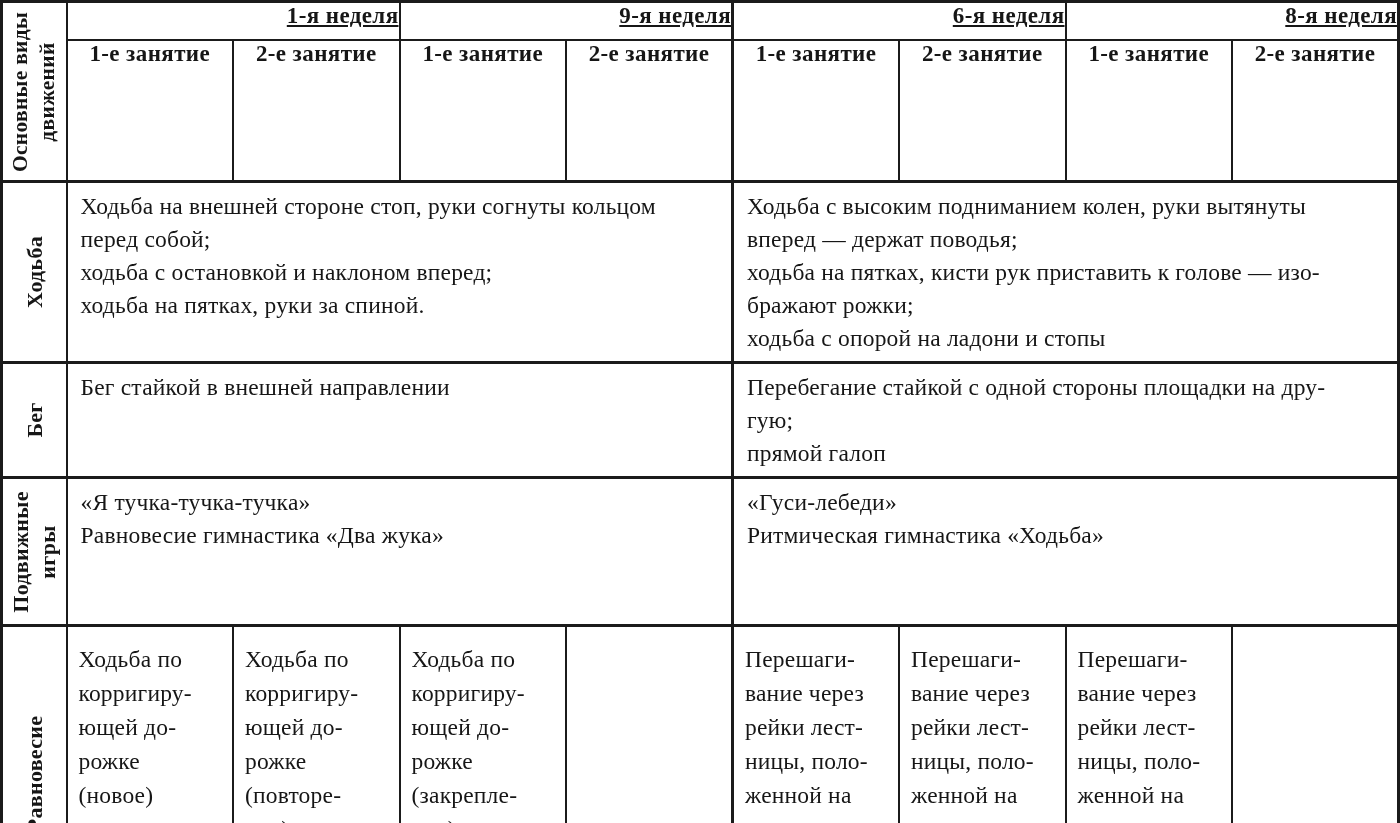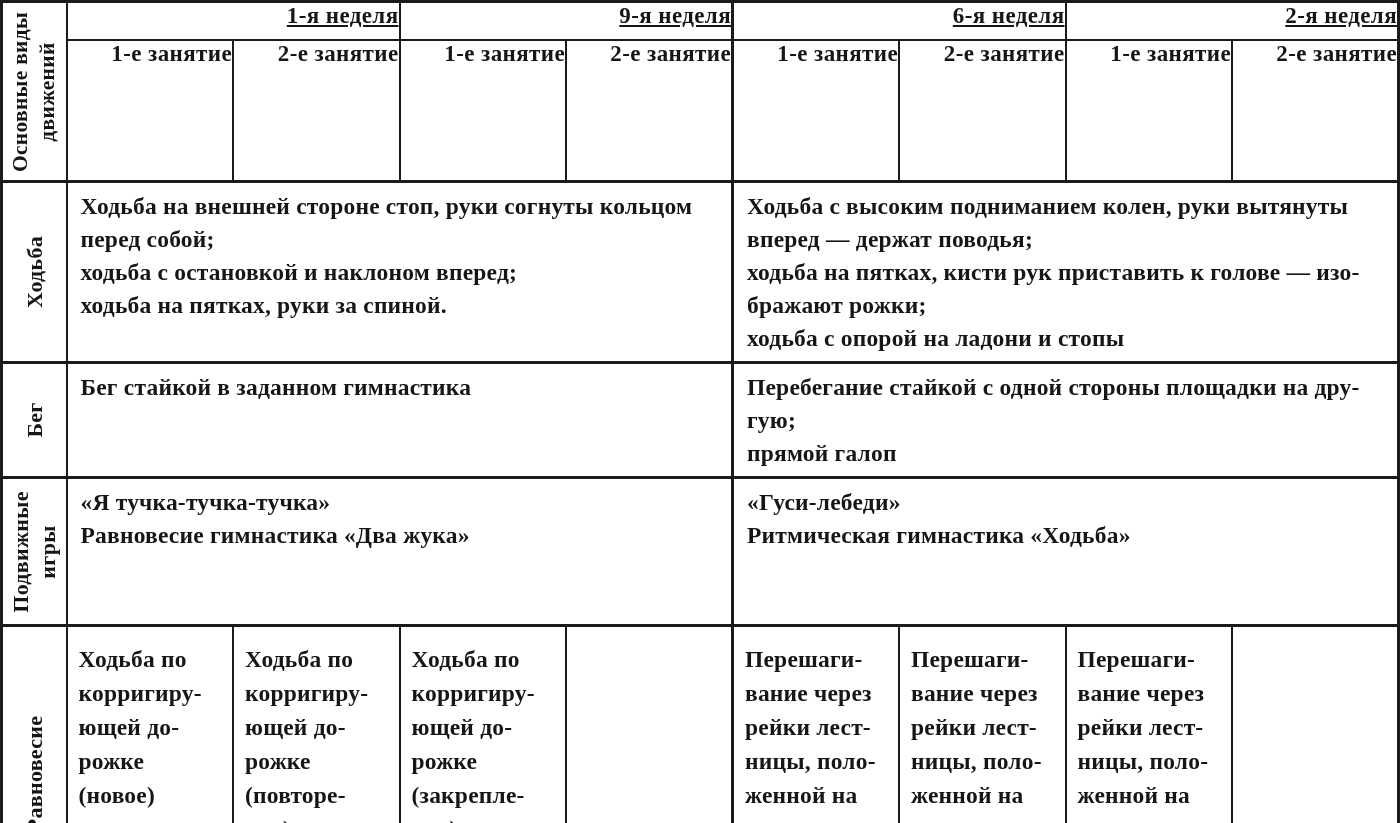--- a/index.html
+++ b/index.html
@@ -39,21 +39,21 @@
     font-size: 23px;
     font-weight: bold;
     text-align: right;
     vertical-align: middle;
     letter-spacing: 0.4px;
     text-decoration: underline;
   }
   th.session-h {
     font-size: 23px;
     font-weight: bold;
-    text-align: right;
+    text-align: center;
     vertical-align: middle;
     letter-spacing: 0.4px;
     margin-top: 24px;
   }
   td.vcell, th.vcell {
     position: relative;
     vertical-align: middle;
   }
   .vwrap {
     position: absolute;
@@ -68,21 +68,20 @@
     line-height: 27px;
     letter-spacing: 0.3px;
   }
   .corner .vwrap { font-size: 21.5px; }
   .cell-text {
     white-space: pre-line;
     font-size: 23.5px;
     line-height: 33px;
     padding: 7px 10px 6px 13px;
     letter-spacing: 0.2px;
-    font-weight: bold;
   }
   .cell-text.nrw {
     line-height: 34px;
     padding: 15px 4px 6px 11px;
   }
 </style>
 </head>
 <body>
 
 <div class="page">
@@ -100,21 +99,21 @@
     </colgroup>
     <tbody>
       <tr style="height:38px">
         <th class="vcell corner" rowspan="2">
           <span class="vwrap">Основные виды
 движений</span>
         </th>
         <th class="week-h" colspan="2">1-я неделя</th>
         <th class="week-h" colspan="2">9-я неделя</th>
         <th class="week-h heavy-l" colspan="2">6-я неделя</th>
-        <th class="week-h" colspan="2">2-я неделя</th>
+        <th class="week-h" colspan="2">8-я неделя</th>
       </tr>
       <tr style="height:142px">
         <th class="session-h">1-е занятие</th>
         <th class="session-h">2-е занятие</th>
         <th class="session-h">1-е занятие</th>
         <th class="session-h">2-е занятие</th>
         <th class="session-h heavy-l">1-е занятие</th>
         <th class="session-h">2-е занятие</th>
         <th class="session-h">1-е занятие</th>
         <th class="session-h">2-е занятие</th>
@@ -137,21 +136,21 @@
 бражают рожки;
 ходьба с опорой на ладони и стопы</div>
         </td>
       </tr>
 
       <tr class="content" style="height:99px">
         <th class="vcell">
           <span class="vwrap">Бег</span>
         </th>
         <td colspan="4">
-          <div class="cell-text">Бег стайкой в заданном гимнастика</div>
+          <div class="cell-text">Бег стайкой в внешней направлении</div>
         </td>
         <td colspan="4" class="heavy-l">
           <div class="cell-text">Перебегание стайкой с одной стороны площадки на дру-
 гую;
 прямой галоп</div>
         </td>
       </tr>
 
       <tr class="content" style="height:148px">
         <th class="vcell">

